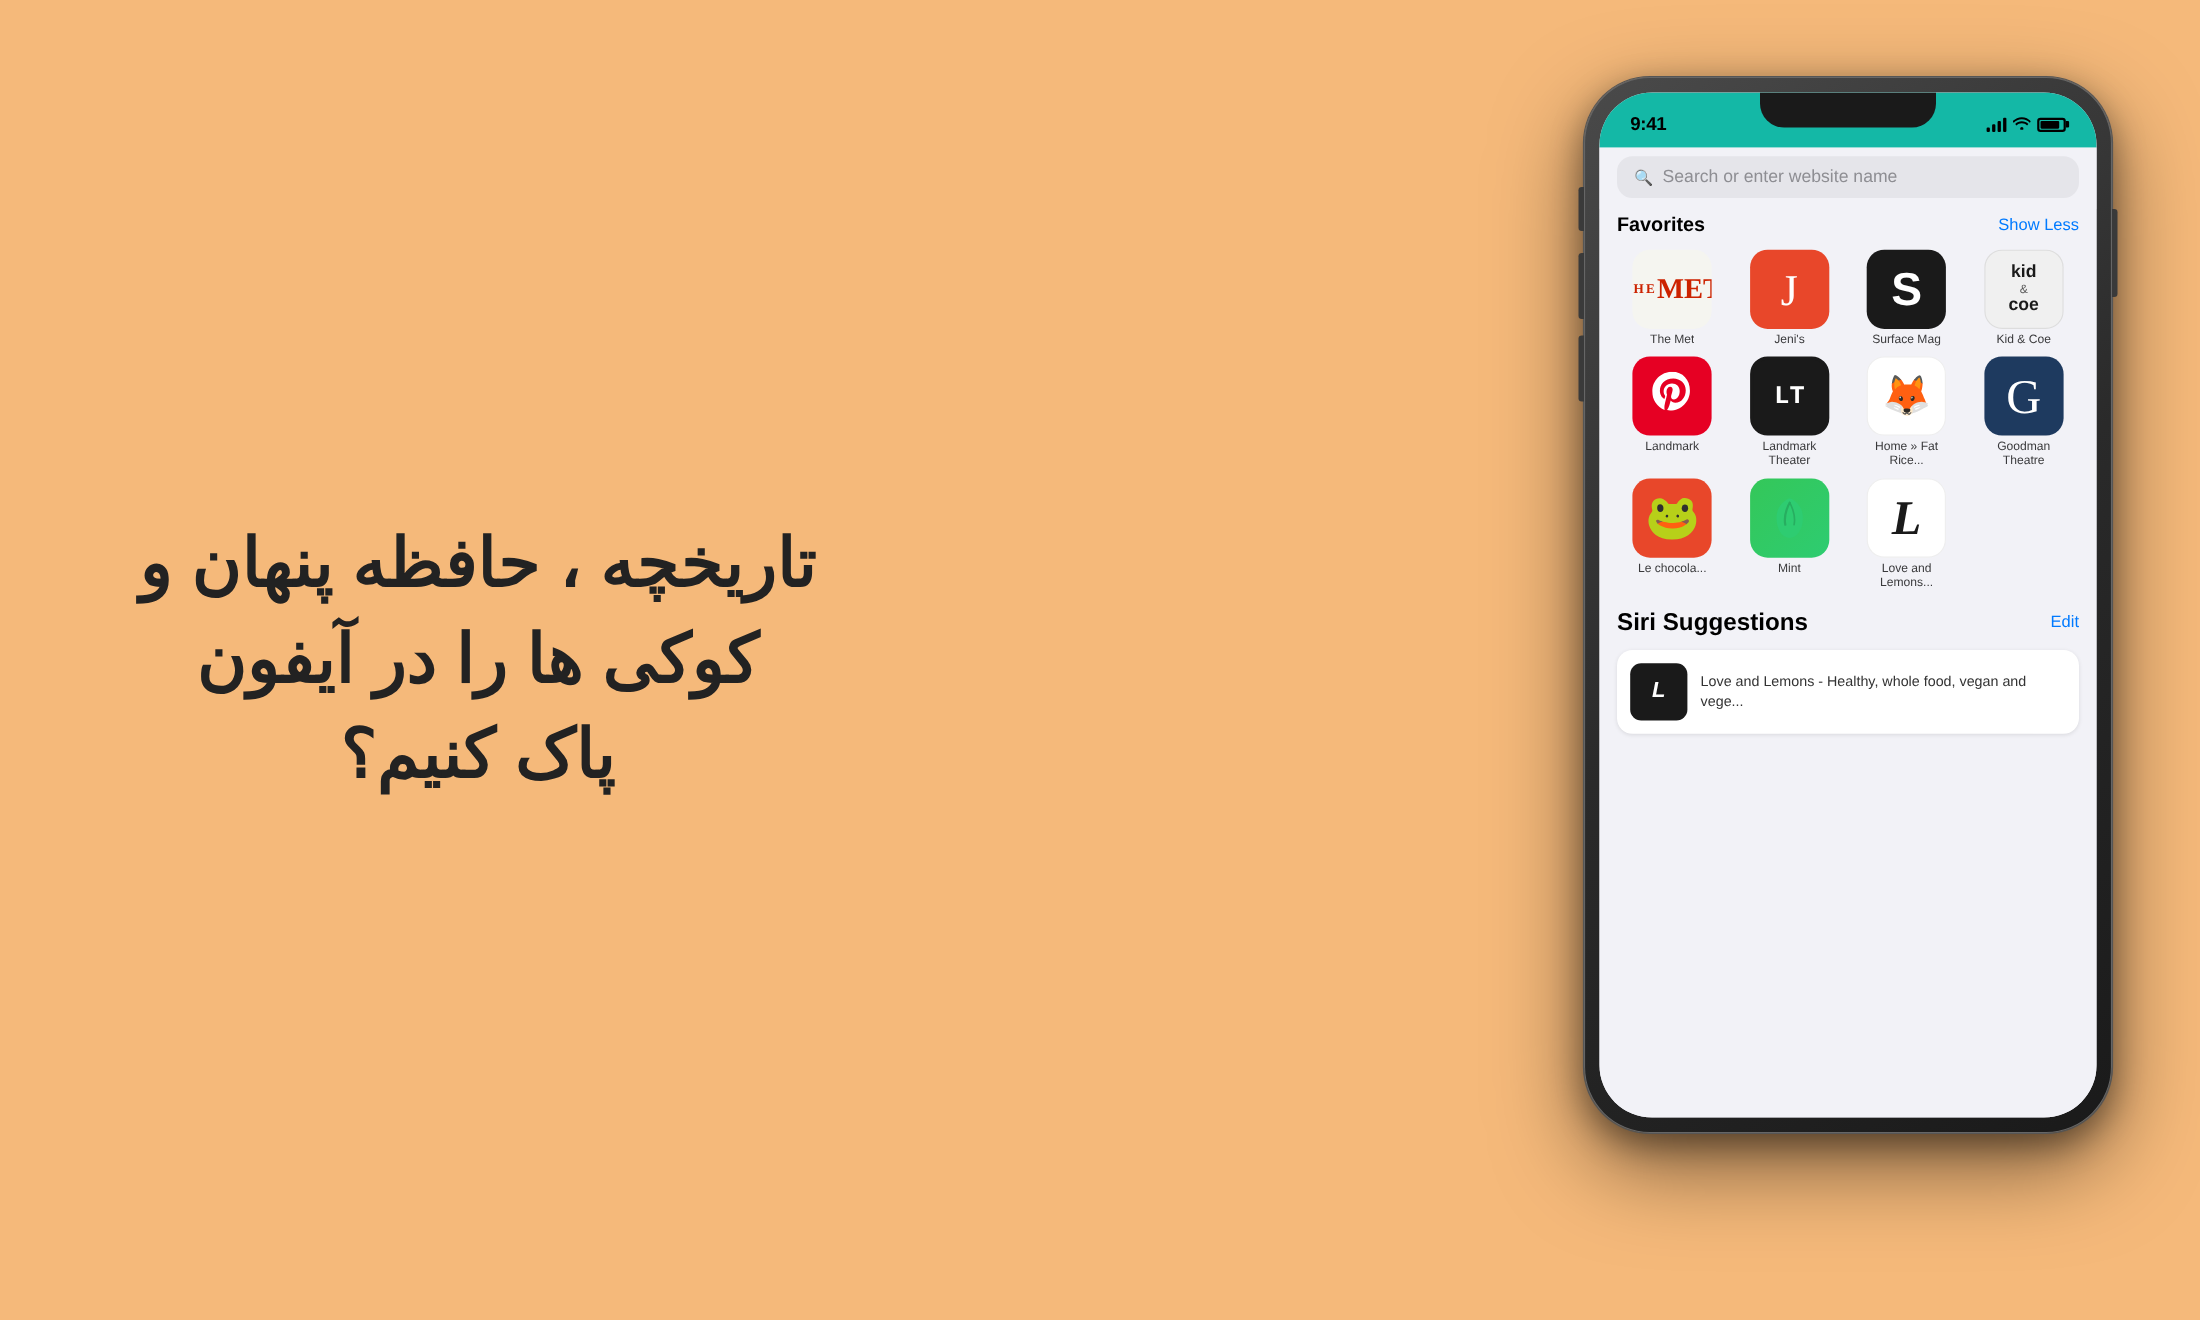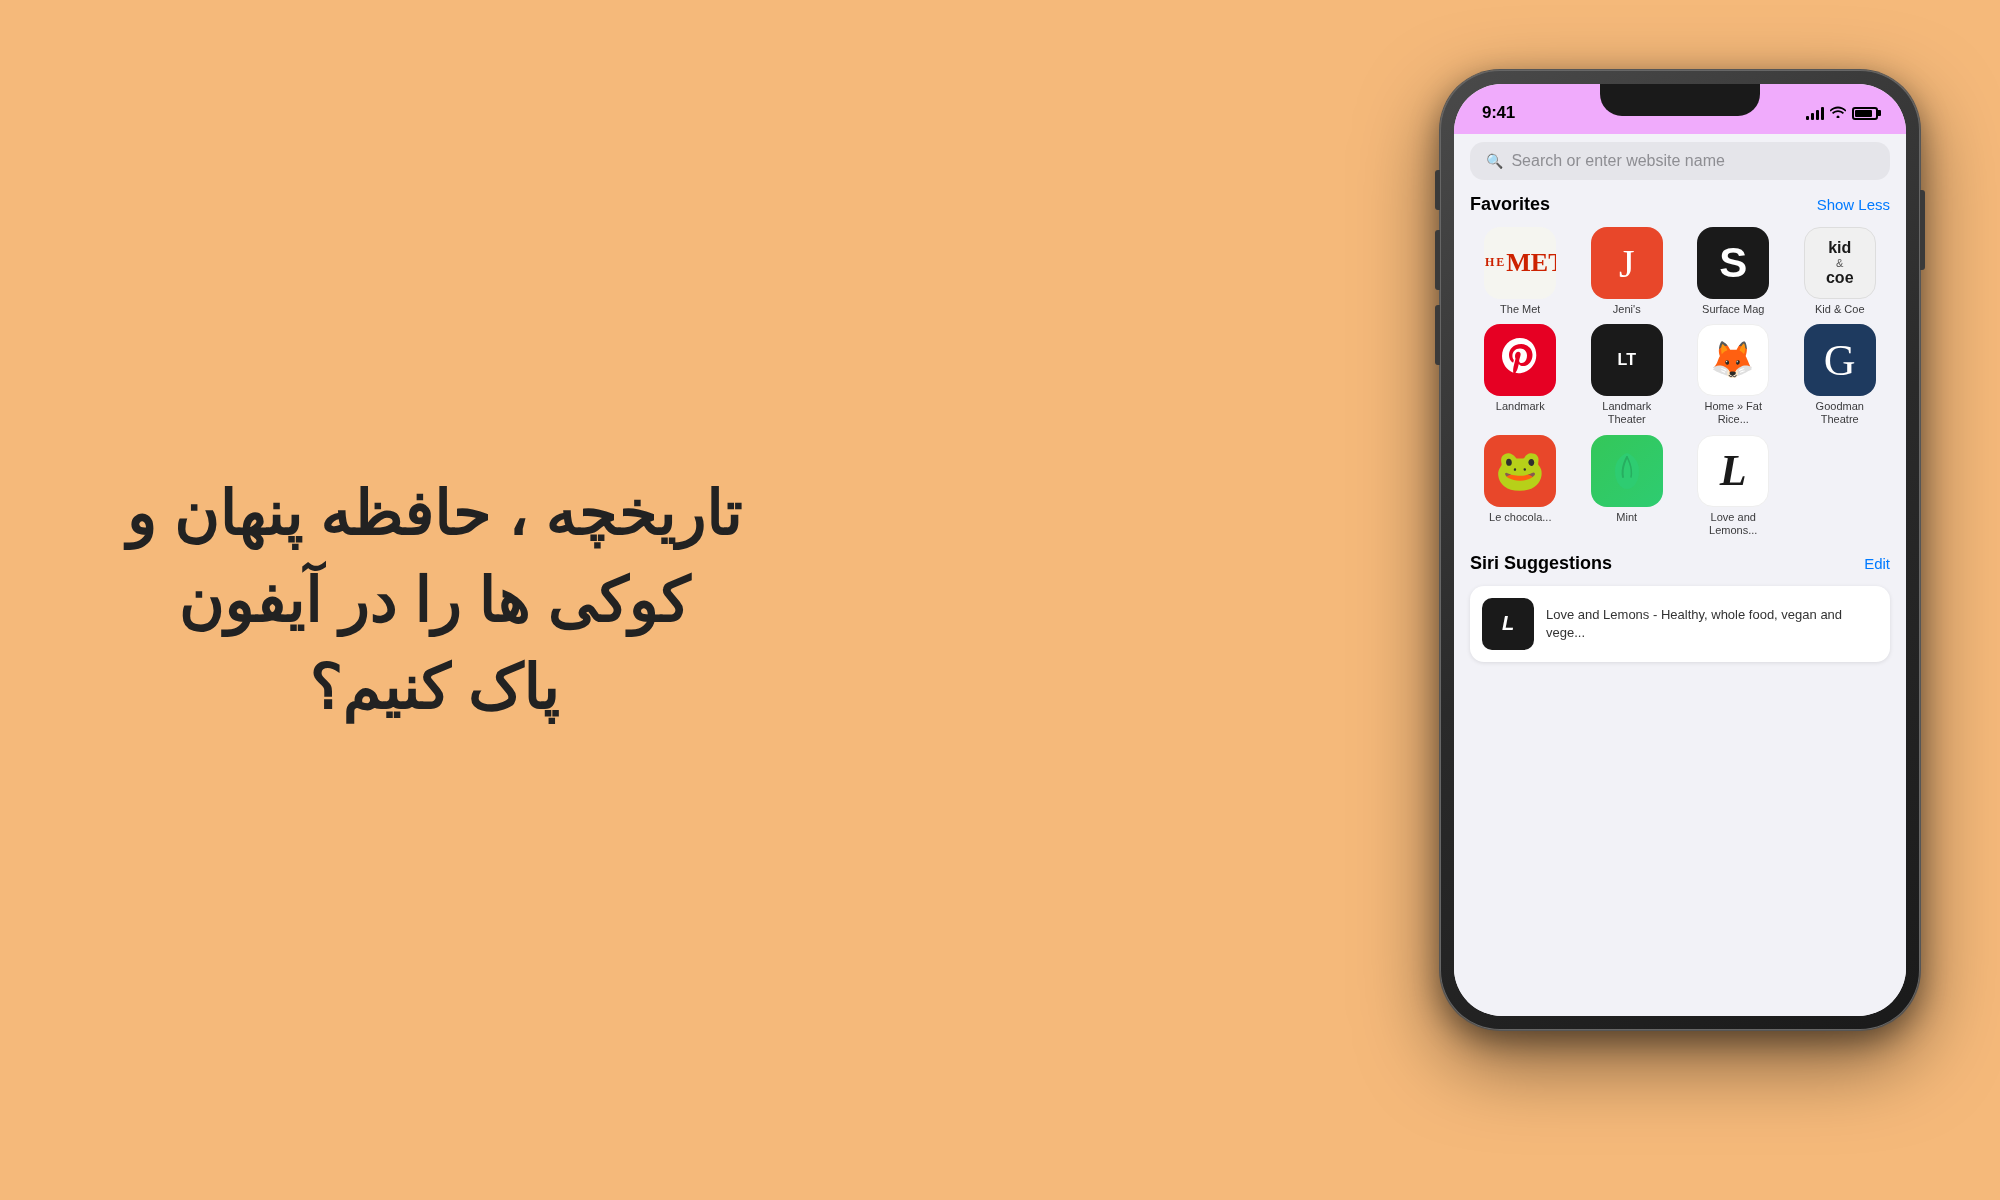--- a/index.html
+++ b/index.html
@@ -92,21 +92,21 @@
       position: absolute;
       top: 0;
       left: 0;
       right: 0;
       height: 50px;
       display: flex;
       align-items: center;
       justify-content: space-between;
       padding: 8px 28px 0;
       z-index: 5;
-      background: #f0abfc;
+      background: #14b8a6;
     }
 
     .status-time {
       font-size: 17px;
       font-weight: 700;
       color: #000;
       letter-spacing: -0.3px;
     }
 
     .status-icons {
@@ -312,24 +312,24 @@
 
     .icon-landmark {
       background: #1a1a1a;
       border: 3px solid #1a1a1a;
       display: flex;
       align-items: center;
       justify-content: center;
     }
 
     .icon-landmark-text {
-      font-size: 16px;
+      font-size: 23px;
       font-weight: 900;
       color: white;
-      font-family: Liberation Sans, sans-serif;
+      font-family: Liberation Mono, monospace;
     }
 
     .icon-homefatrice {
       background: #fff;
       border: 1px solid #eee;
       display: flex;
       align-items: center;
       justify-content: center;
       font-size: 36px;
     }
@@ -400,21 +400,21 @@
     }
 
     .siri-header {
       display: flex;
       justify-content: space-between;
       align-items: center;
       margin-bottom: 12px;
     }
 
     .siri-title {
-      font-size: 18px;
+      font-size: 22px;
       font-weight: 700;
       color: #000;
     }
 
     .siri-action {
       font-size: 15px;
       color: #007aff;
     }
 
     .siri-card {

